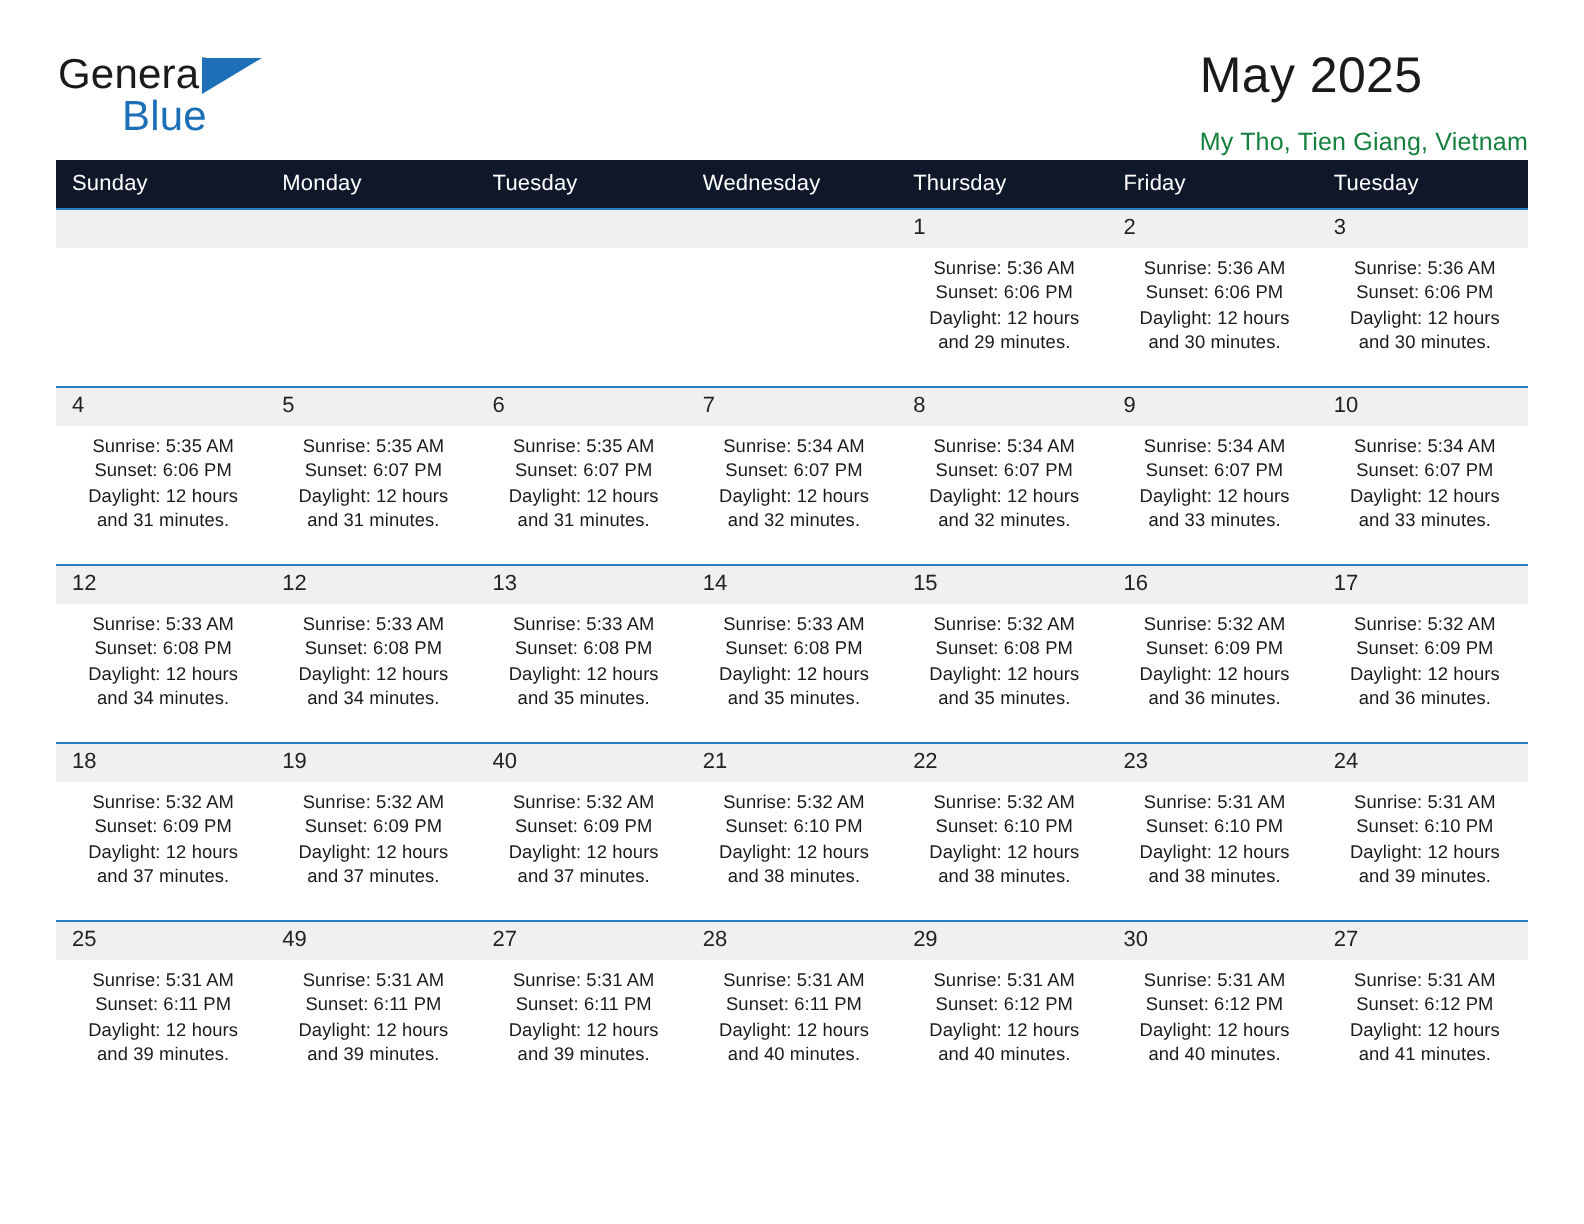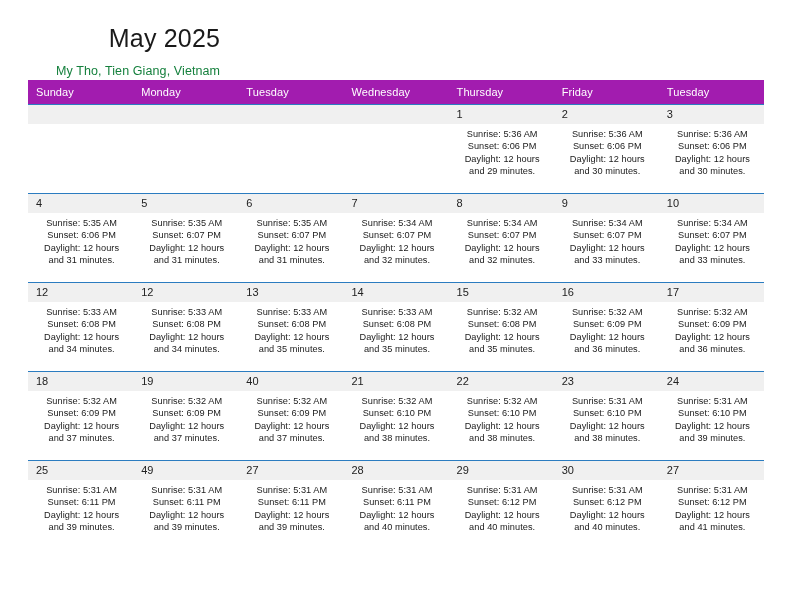--- a/index.html
+++ b/index.html
@@ -59,21 +59,20 @@
     position: absolute;
     left: 73px;
     top: 5px;
     width: 0;
     height: 0;
     border-left: 30px solid #1d70b8;
     border-bottom: 18px solid transparent;
   }
 
   .title-block {
-    text-align: right;
     padding-top: 0px;
     margin-left: 28px;
   }
   .cal-title {
     font-size: 25px;
     font-weight: normal;
     color: #1a1a1a;
     line-height: 1.15;
     letter-spacing: 0.2px;
   }
@@ -86,21 +85,21 @@
 
   
   .calendar {
     width: 736px;
     border-collapse: collapse;
     table-layout: fixed;
     margin-top: 6px;
   }
 
   .calendar th {
-    background: #a21caf;
+    background: #0f172a;
     color: #ffffff;
     font-size: 11px;
     font-weight: normal;
     text-align: left;
     padding: 6px 0 6px 8px;
     height: 22px;
     letter-spacing: 0.1px;
   }
 
   .calendar td {
@@ -135,20 +134,25 @@
 
   td.empty .cellbody { visibility: hidden; }
 </style>
 </head>
 <body>
 
 <div class="page">
 
   <div class="page-header">
 
+    <div class="brand">
+      <span class="brand-general">General</span>
+      <span class="brand-triangle"></span>
+      <span class="brand-blue">Blue</span>
+    </div>
 
     <div class="title-block">
       <div class="cal-title">May 2025</div>
       <div class="cal-subtitle">My Tho, Tien Giang, Vietnam</div>
     </div>
 
   </div>
 
   <table class="calendar">
     <thead>

